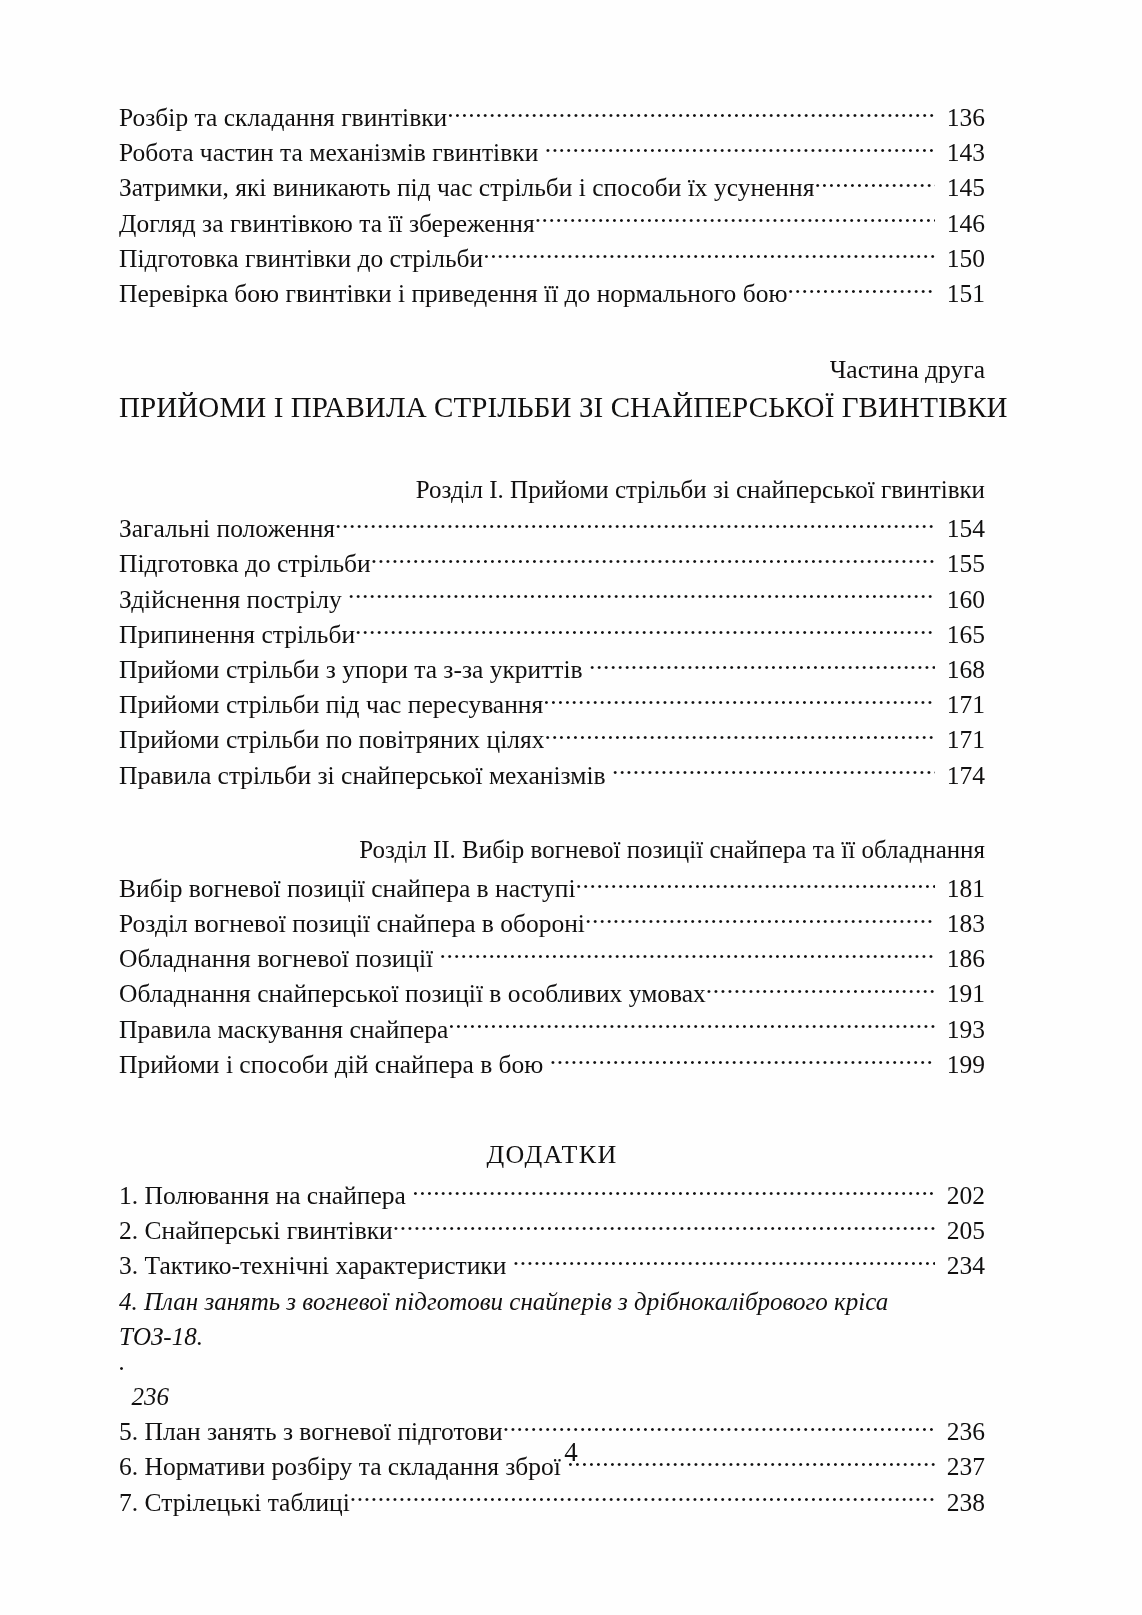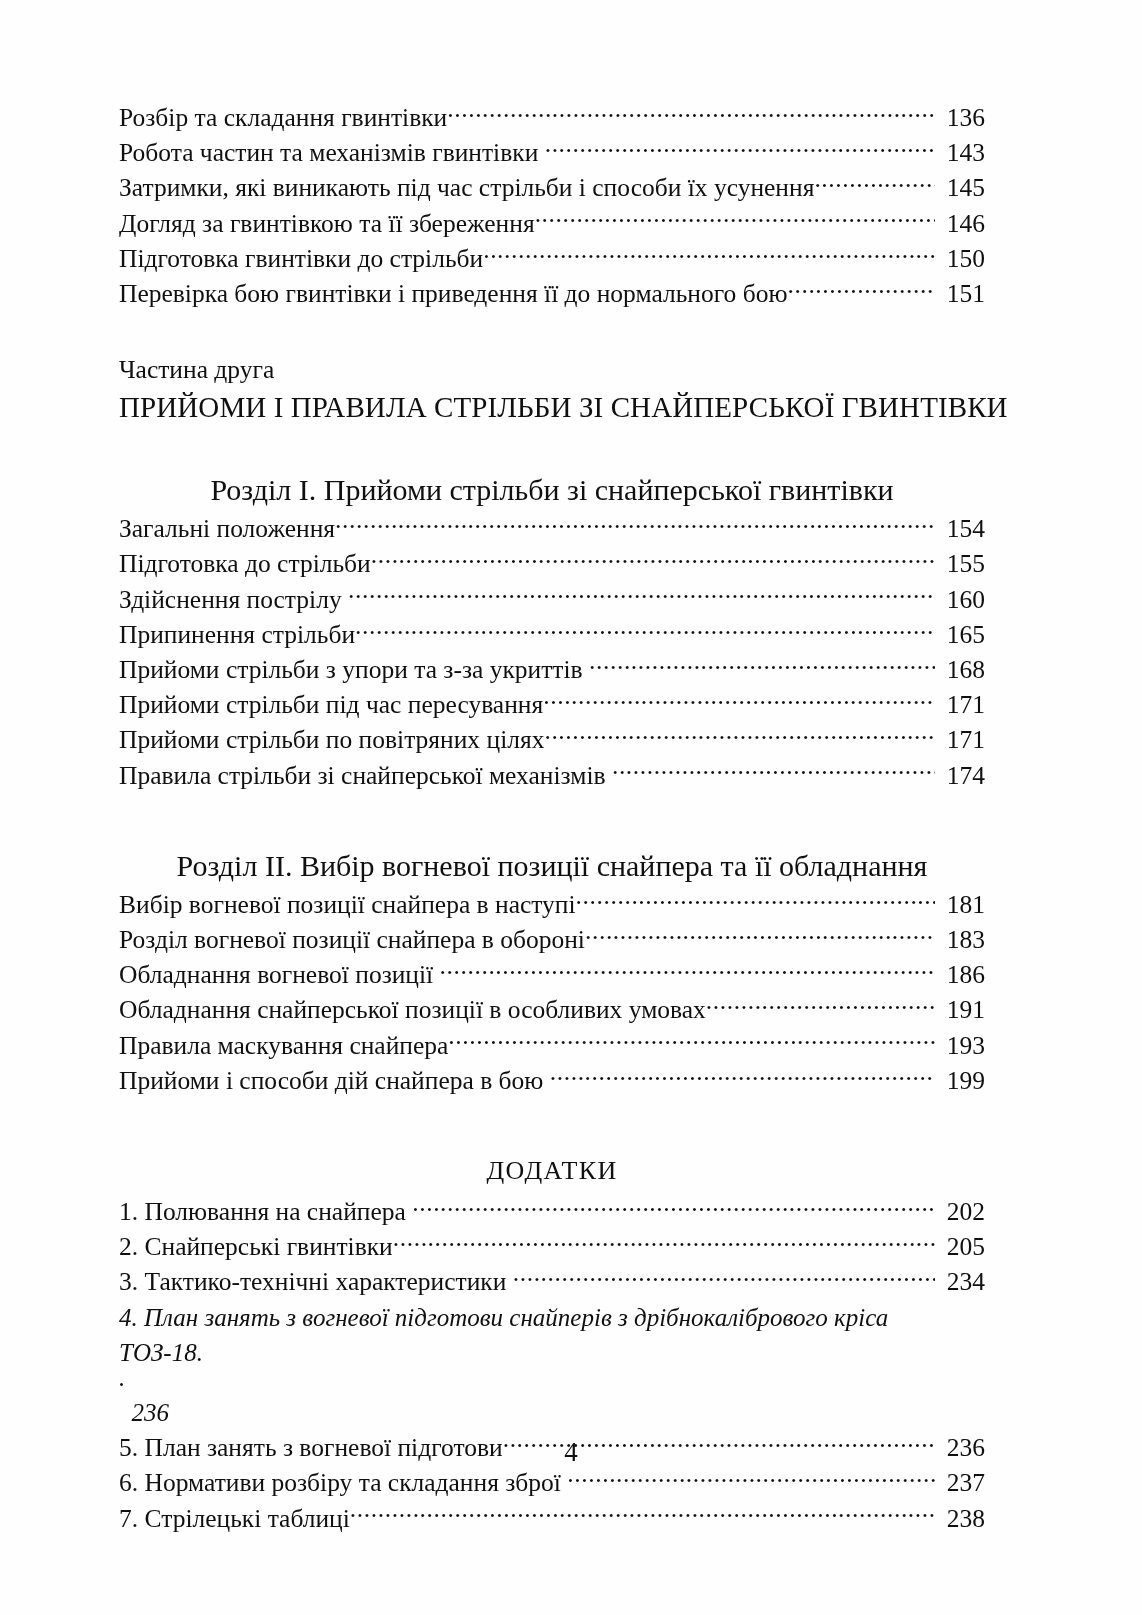--- a/index.html
+++ b/index.html
@@ -79,40 +79,40 @@
   .wrap-line2 {
     display: flex;
     align-items: baseline;
     white-space: nowrap;
     flex-direction: column;
   }
 
   
   .part-block {
     margin-top: 42px;
-    text-align: left;
+    text-align: right;
   }
   .part-label {
     font-size: 25.5px;
     line-height: 34px;
   }
   .part-title {
     font-size: 29px;
     line-height: 40px;
     letter-spacing: 0.1px;
     white-space: nowrap;
   }
   .section-heading {
-    text-align: center;
-    font-size: 30px;
+    text-align: right;
+    font-size: 25px;
     line-height: 34px;
     margin-top: 46px;
     margin-bottom: 4px;
   }
-  .section-heading.tight { margin-top: 56px; }
+  .section-heading.tight { margin-top: 40px; }
 
   .appendix-heading {
     text-align: center;
     font-size: 26px;
     line-height: 34px;
     margin-top: 56px;
     margin-bottom: 6px;
     letter-spacing: 1.4px;
   }
 

